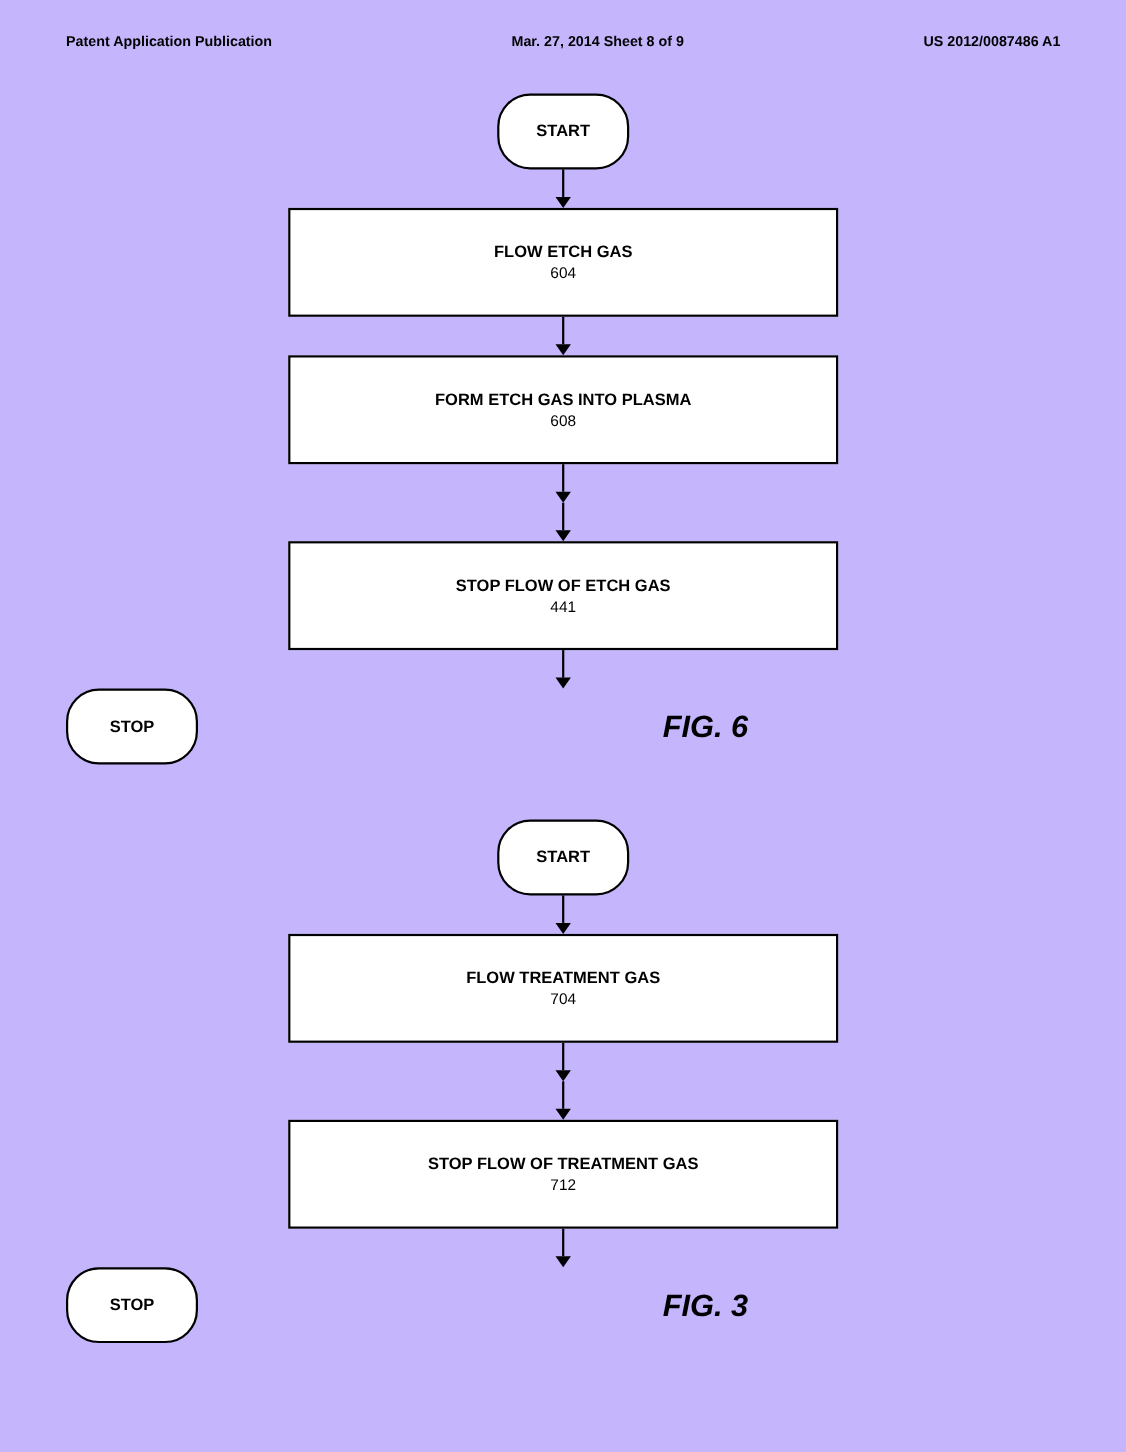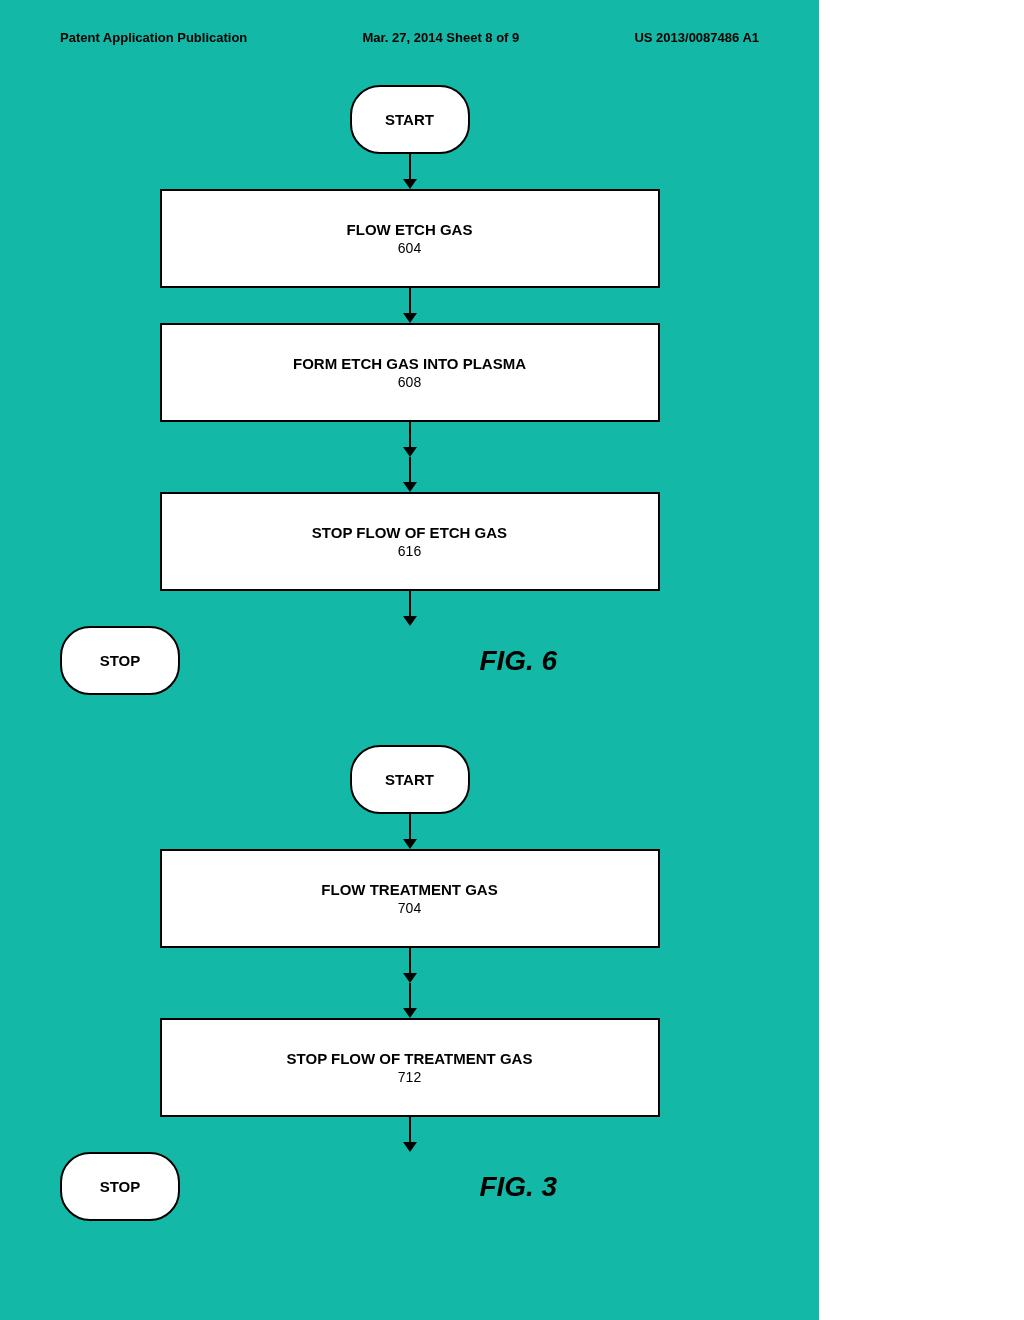--- a/index.html
+++ b/index.html
@@ -5,23 +5,23 @@
     * { margin: 0; padding: 0; box-sizing: border-box; }
     body {
       background: #fff;
       font-family: Arial, sans-serif;
       width: 1024px;
       min-height: 1320px;
       position: relative;
     }
 
     .page {
-      width: 819px;
+      width: 1024px;
       min-height: 1320px;
-      background: #14b8a6;
+      background: #c4b5fd;
       padding: 30px 60px;
     }
 
     .header {
       display: flex;
       justify-content: space-between;
       align-items: center;
       margin-bottom: 40px;
       font-size: 13px;
       font-weight: bold;
@@ -120,21 +120,21 @@
     }
   </style>
 </head>
 <body>
 
 <div class="page">
 
   <div class="header">
     <span>Patent Application Publication</span>
     <span>Mar. 27, 2014  Sheet 8 of 9</span>
-    <span>US 2013/0087486 A1</span>
+    <span>US 2012/0087486 A1</span>
   </div>
 
   <div class="flowchart-container">
 
     <div class="fig6-section">
 
       <div class="rounded-box">
         <span>START</span>
       </div>
 
@@ -152,21 +152,21 @@
         <span class="step-number">608</span>
       </div>
 
       <div class="arrow"></div>
 
 
       <div class="arrow"></div>
 
       <div class="rect-box">
         <span>STOP FLOW OF ETCH GAS</span>
-        <span class="step-number">616</span>
+        <span class="step-number">441</span>
       </div>
 
       <div class="arrow"></div>
 
       <div class="stop-row">
         <div class="rounded-box">
           <span>STOP</span>
         </div>
         <span style="position: absolute; left: 60%; font-size: 28px; font-weight: bold; font-style: italic;">FIG. 6</span>
       </div>

